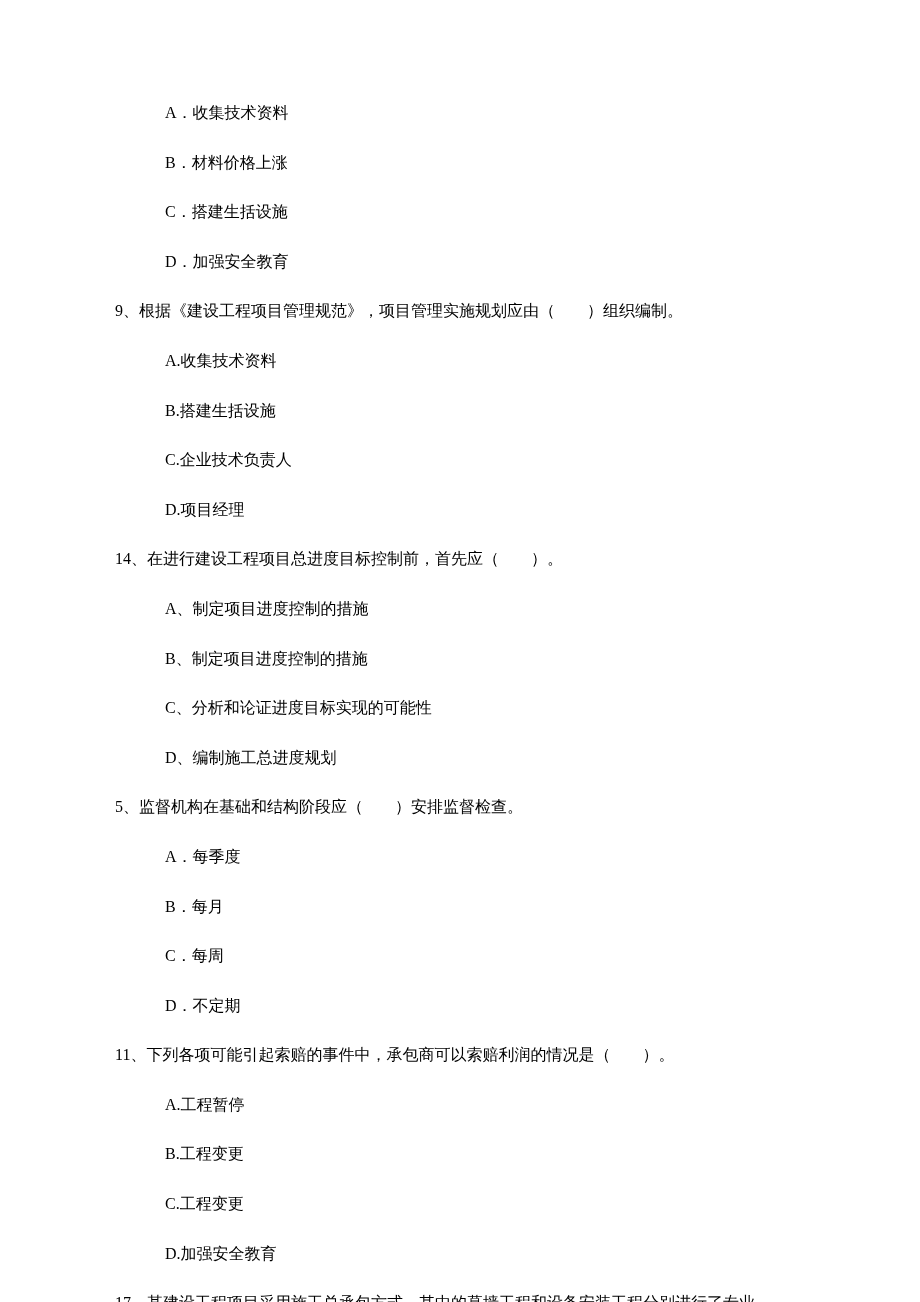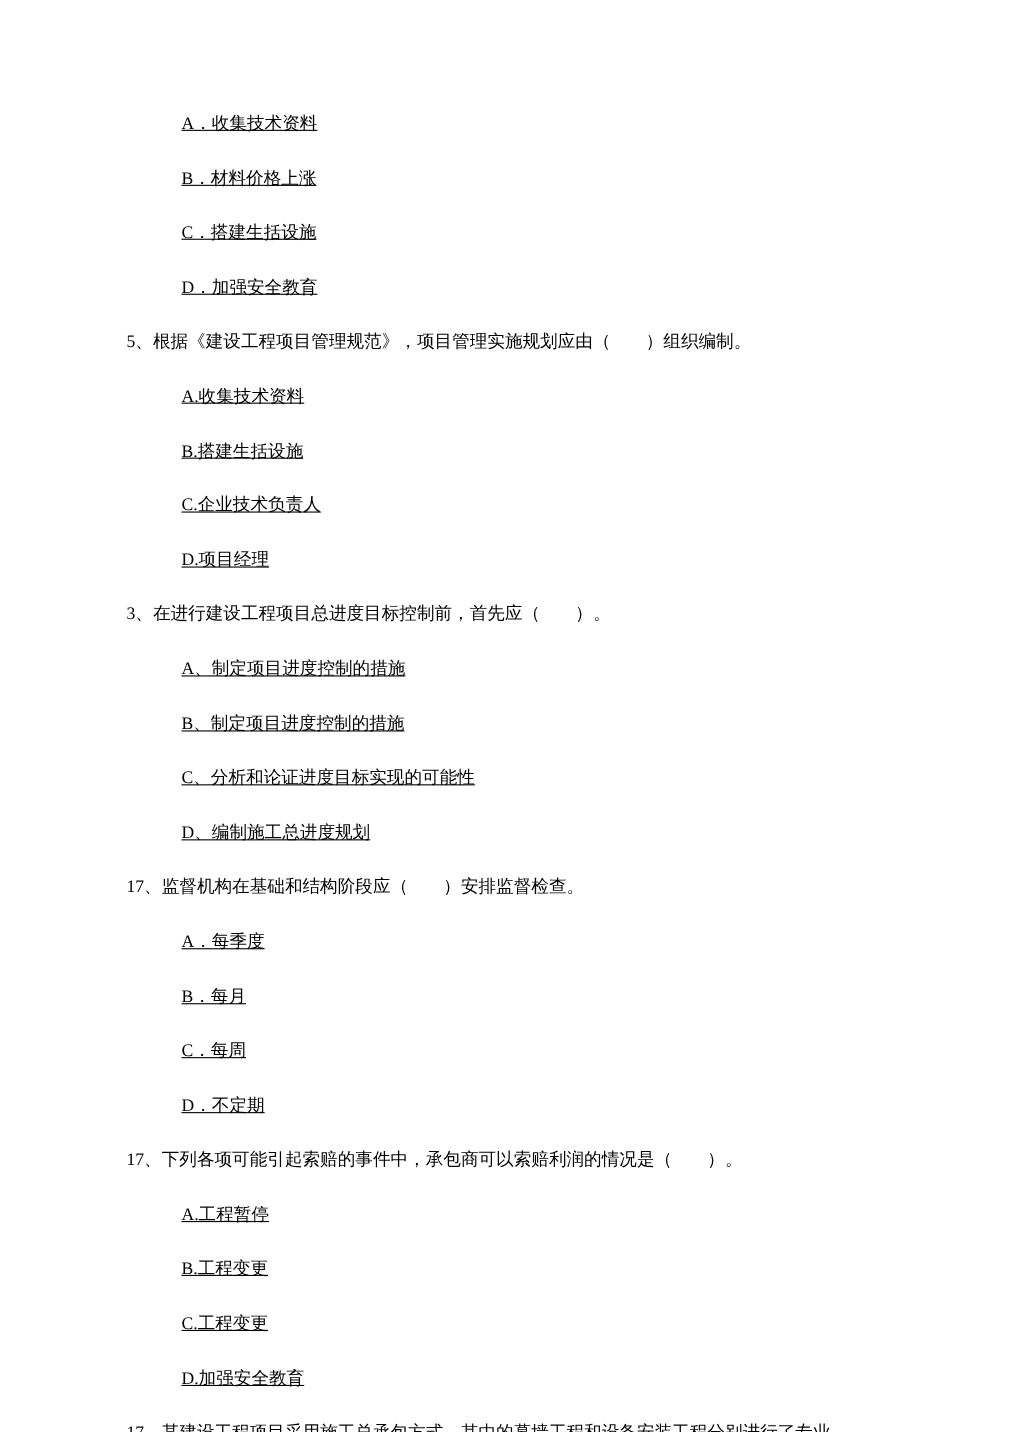--- a/index.html
+++ b/index.html
@@ -20,89 +20,88 @@
     .option {
       margin-left: 50px;
       margin-bottom: 24px;
     }
     .question {
       margin-left: 0;
       margin-bottom: 24px;
     }
     .option-label {
       letter-spacing: 0;
-      text-decoration: underline;
     }
   </style>
 </head>
 <body>
 
 <div class="option">
   <span class="option-label">A．收集技术资料</span>
 </div>
 <div class="option">
   <span class="option-label">B．材料价格上涨</span>
 </div>
 <div class="option">
   <span class="option-label">C．搭建生括设施</span>
 </div>
 <div class="option">
   <span class="option-label">D．加强安全教育</span>
 </div>
 
 <div class="question">
-  <span>5、根据《建设工程项目管理规范》，项目管理实施规划应由（　　）组织编制。</span>
+  <span>9、根据《建设工程项目管理规范》，项目管理实施规划应由（　　）组织编制。</span>
 </div>
 <div class="option">
   <span class="option-label">A.收集技术资料</span>
 </div>
 <div class="option">
   <span class="option-label">B.搭建生括设施</span>
 </div>
 <div class="option">
   <span class="option-label">C.企业技术负责人</span>
 </div>
 <div class="option">
   <span class="option-label">D.项目经理</span>
 </div>
 
 <div class="question">
-  <span>3、在进行建设工程项目总进度目标控制前，首先应（　　）。</span>
+  <span>14、在进行建设工程项目总进度目标控制前，首先应（　　）。</span>
 </div>
 <div class="option">
   <span class="option-label">A、制定项目进度控制的措施</span>
 </div>
 <div class="option">
   <span class="option-label">B、制定项目进度控制的措施</span>
 </div>
 <div class="option">
   <span class="option-label">C、分析和论证进度目标实现的可能性</span>
 </div>
 <div class="option">
   <span class="option-label">D、编制施工总进度规划</span>
 </div>
 
 <div class="question">
-  <span>17、监督机构在基础和结构阶段应（　　）安排监督检查。</span>
+  <span>5、监督机构在基础和结构阶段应（　　）安排监督检查。</span>
 </div>
 <div class="option">
   <span class="option-label">A．每季度</span>
 </div>
 <div class="option">
   <span class="option-label">B．每月</span>
 </div>
 <div class="option">
   <span class="option-label">C．每周</span>
 </div>
 <div class="option">
   <span class="option-label">D．不定期</span>
 </div>
 
 <div class="question">
-  <span>17、下列各项可能引起索赔的事件中，承包商可以索赔利润的情况是（　　）。</span>
+  <span>11、下列各项可能引起索赔的事件中，承包商可以索赔利润的情况是（　　）。</span>
 </div>
 <div class="option">
   <span class="option-label">A.工程暂停</span>
 </div>
 <div class="option">
   <span class="option-label">B.工程变更</span>
 </div>
 <div class="option">
   <span class="option-label">C.工程变更</span>
 </div>

